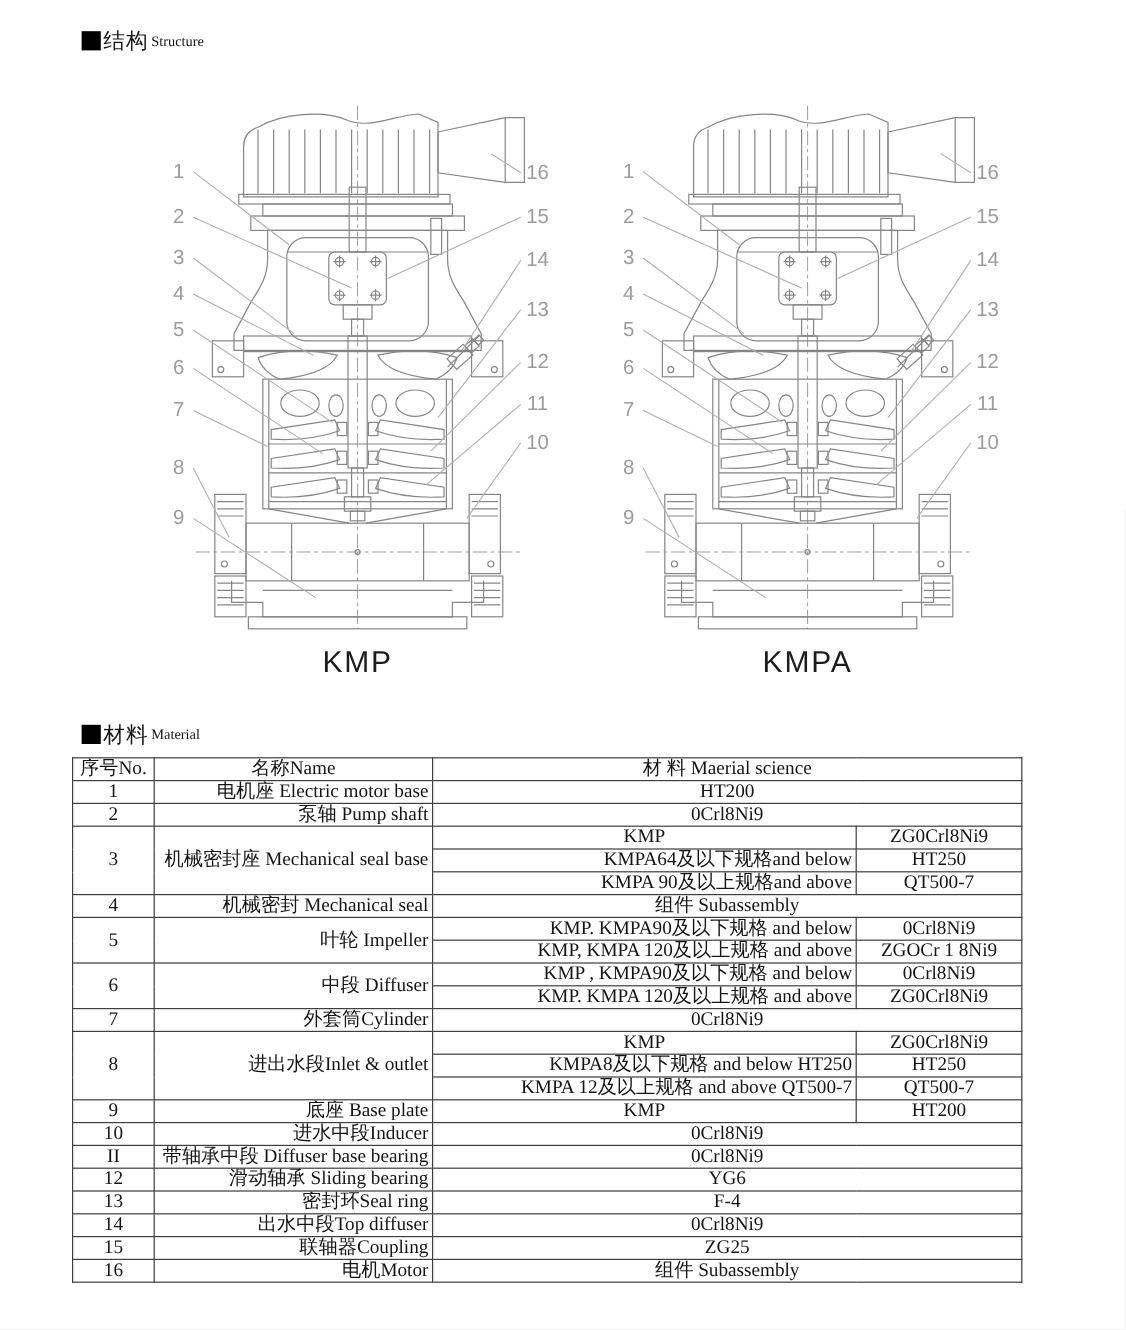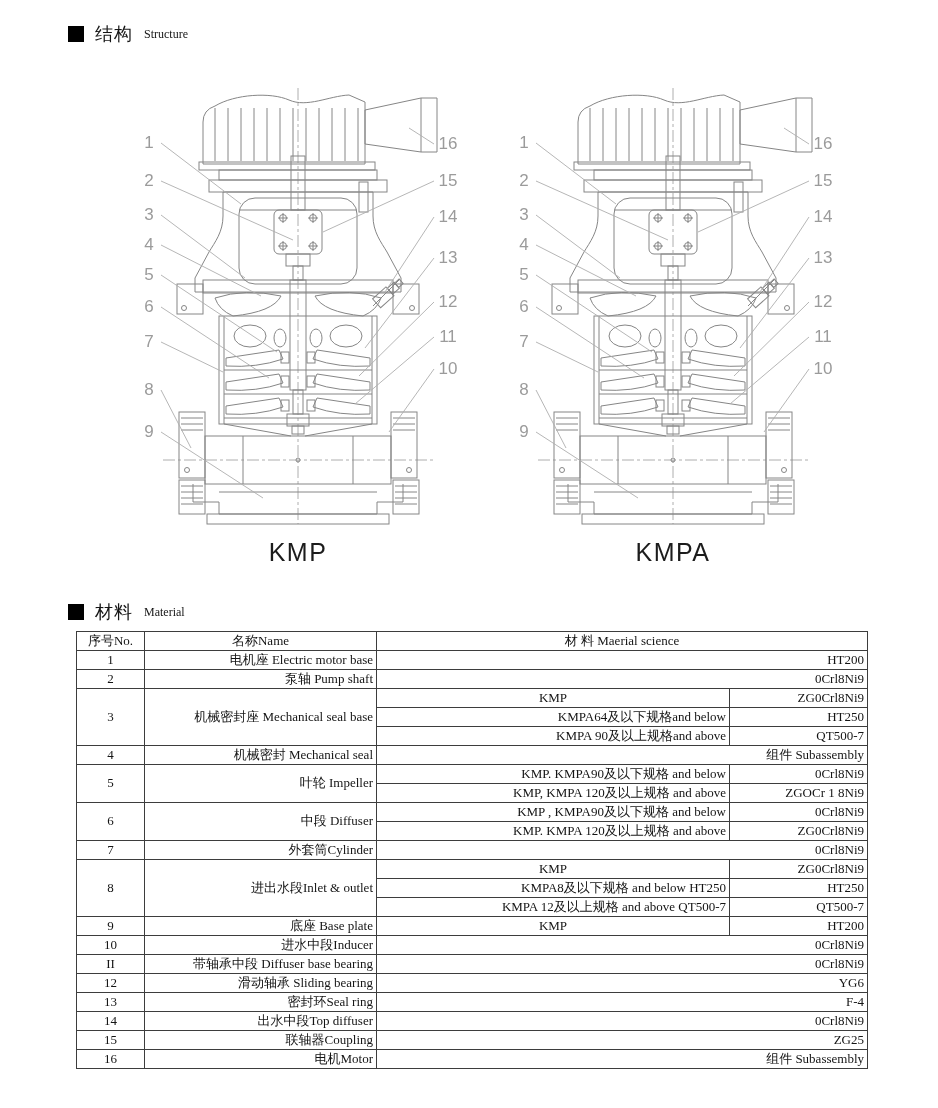--- a/index.html
+++ b/index.html
@@ -1,46 +1,46 @@
 <!DOCTYPE html>
 <html><head>
 <meta charset="utf-8">
 <style>
   html,body{margin:0;padding:0;background:#e8e8e8;}
   .page{position:relative;width:938px;height:1108px;background:#ffffff;overflow:hidden;
         font-family:"Liberation Serif","DejaVu Serif",serif;color:#151515;}
   
-  .sec{position:absolute;display:flex;align-items:center;gap:11px;}
+  .sec{position:absolute;display:flex;align-items:center;gap:2px;}
   .sec .marker{width:16px;height:16px;background:#000;flex:0 0 auto;}
   .sec .zh{font-size:18px;letter-spacing:1px;}
   .sec .en{font-size:12px;}
   .sec--structure{left:68px;top:22px;}
   .sec--material{left:68px;top:592px;margin-top:8px;}
   
   .diagram{position:absolute;width:350px;}
   .diagram--kmp{left:123px;top:82px;}
   .diagram--kmpa{left:498px;top:82px;}
   .pump-svg svg{display:block;}
   .pump-caption{text-align:center;font:25px "Liberation Sans","DejaVu Sans",sans-serif;
                 letter-spacing:1.5px;color:#1c1c1c;margin-top:10px;}
   .pump-line{stroke:#868686;stroke-width:1;fill:none;}
   .pump-cl{stroke:#9a9a9a;stroke-width:0.8;fill:none;stroke-dasharray:12 3 3 3;}
   .leader{stroke:#aeaeae;stroke-width:0.9;fill:none;}
   .callout{font:17px "Liberation Sans","DejaVu Sans",sans-serif;fill:#9b9b9b;}
   
-  .material-table{position:absolute;left:76px;top:631px;border-collapse:collapse;table-layout:fixed;
-        width:791px;font-size:13px;line-height:1.1;color:#141414;}
+  .material-table{position:absolute;left:60px;top:631px;border-collapse:collapse;table-layout:fixed;
+        width:791px;font-size:16px;line-height:1.1;color:#141414;}
   .material-table th,.material-table td{border:1px solid #3d3d3d;height:18px;padding:0 3px;
         overflow:hidden;white-space:nowrap;font-weight:normal;}
   .material-table th{text-align:center;}
   .c-no{text-align:center;}
   .c-name{text-align:right;padding-left:11px;}
   .c-spec{text-align:right;padding-left:8px;}
   .c-spec.center{text-align:center;}
-  .c-val,.c-full{text-align:right;}
+  .c-val,.c-full{text-align:center;}
 </style>
 </head>
 <body>
 
 <div class="page">
 
   <div class="sec sec--structure">
     <span class="marker"></span>
     <span class="zh">结构</span>
     <span class="en">Structure</span>

